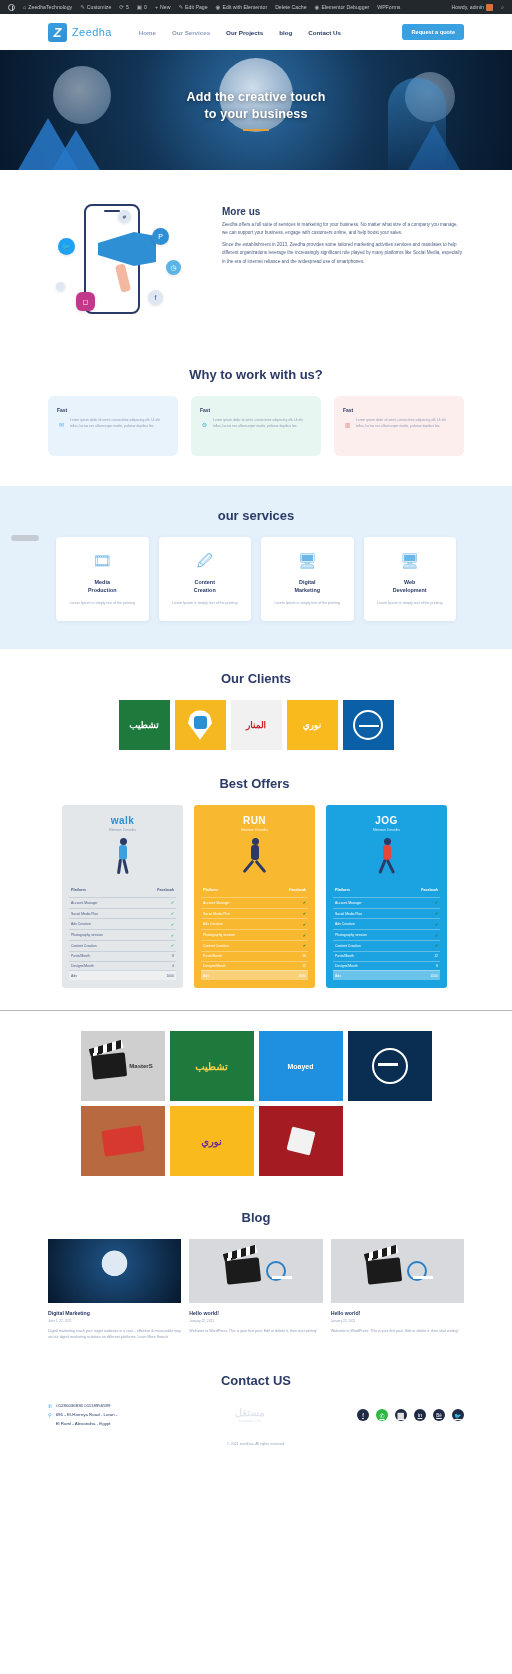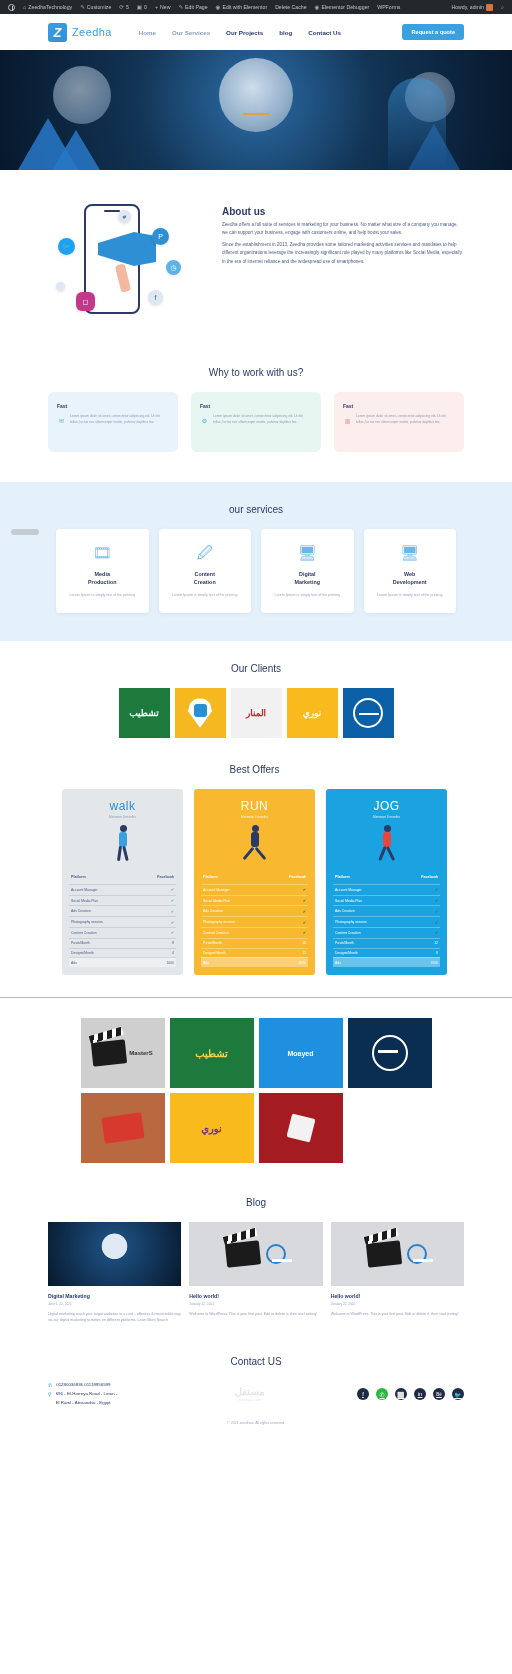--- a/index.html
+++ b/index.html
@@ -152,21 +152,21 @@
 
   .about-text { padding-top: 8px; }
   .about-text h2 { font-size: 10px; font-weight: 600; margin-bottom: 4px; color:#2b3a67; }
   .about-text p {
     font-size: 4.6px; line-height: 1.85; color: #4c5d85; margin-bottom: 3px;
   }
 
   
   .why { padding: 10px 48px 30px 48px; }
   .sec-title {
-    text-align: center; font-size: 10px; font-weight: 400; color:#2b3a67;
+    text-align: center; font-size: 13px; font-weight: 700; color:#2b3a67;
     margin-bottom: 14px;
   }
   .why-cards { display: flex; gap: 13px; }
   .why-card {
     flex: 1; border-radius: 6px; padding: 11px 9px 16px 9px; min-height: 60px;
     position: relative;
   }
   .why-card .wc-title { font-size: 5px; font-weight: 700; color:#2b3a67; margin-bottom: 5px;}
   .why-card .wc-body {
     font-size: 3.3px; line-height: 1.8; color:#8e9ab5; padding-left: 13px;
@@ -218,21 +218,21 @@
   
   .offers { padding: 18px 3px 22px 0; }
   .offer-row { display:flex; gap: 11px; padding: 0 62px; align-items: flex-start;}
   .offer {
     flex: 1; border-radius: 3px; padding-bottom: 8px; overflow:hidden; position:relative;
   }
   .o-walk { background: #e3e7ea; }
   .o-jog  { background: #1aa3e0; }
   .o-run  { background: #f8b830; }
   .o-head { text-align:center; padding: 10px 4px 0 4px; }
-  .o-name { font-size: 12px; font-weight: 400; letter-spacing:.5px; }
+  .o-name { font-size: 10px; font-weight: 700; letter-spacing:.5px; }
   .o-walk .o-name { color: #2b8fd4; }
   .o-jog  .o-name, .o-run .o-name { color: #fff; }
   .o-sub { font-size: 3.2px; color: #8e9ab5; margin-top: 2px; }
   .o-jog .o-sub, .o-run .o-sub { color: rgba(255,255,255,.85); }
   .o-art { height: 52px; position: relative; }
   .runner {
     position:absolute; left:50%; top: 6px; transform: translateX(-50%);
     width: 22px; height: 38px;
   }
   .r-head{ position:absolute; left:8px; top:0; width:7px;height:7px;border-radius:50%;}
@@ -395,39 +395,43 @@
 
 <section class="hero">
   <div class="hero-moon left"></div>
   <div class="hero-moon"></div>
   <div class="hero-moon right"></div>
   <div class="pyramid p1"></div>
   <div class="pyramid p2"></div>
   <div class="pyramid p3"></div>
   <div class="hero-figure"></div>
   <div class="hero-copy">
+    <div class="hero-title">
+      <div>Add the creative touch</div>
+      <div>to your business</div>
+    </div>
     <div class="hero-rule"></div>
   </div>
 </section>
 
 <section class="about">
   <div class="about-art">
     <div class="phone"></div>
     <div class="megaphone"></div>
     <div class="mega-handle"></div>
     <div class="bub hash">#</div>
     <div class="bub tw">🐦</div>
     <div class="bub pin">P</div>
     <div class="bub ln">◷</div>
     <div class="bub ig">◻</div>
     <div class="bub fb">f</div>
     <div class="bub dot"></div>
   </div>
   <div class="about-text">
-    <h2>About us</h2>
+    <h2>More us</h2>
     <p>Zeedha offers a full suite of services in marketing for your business. No matter what size of a company you manage, we can support your business, engage with customers online, and help boost your sales.</p>
     <p>Since the establishment in 2013, Zeedha provides some tailored marketing activities services and mandates to help different organizations leverage the increasingly significant role played by many platforms like Social Media, especially in the era of internet reliance and the widespread use of smartphones.</p>
   </div>
 </section>
 
 <section class="why">
   <h2 class="sec-title">Why to work with us?</h2>
   <div class="why-cards">
     <div class="why-card" style="background:#e8f3fc">
       <div class="wc-title">Fast</div>

